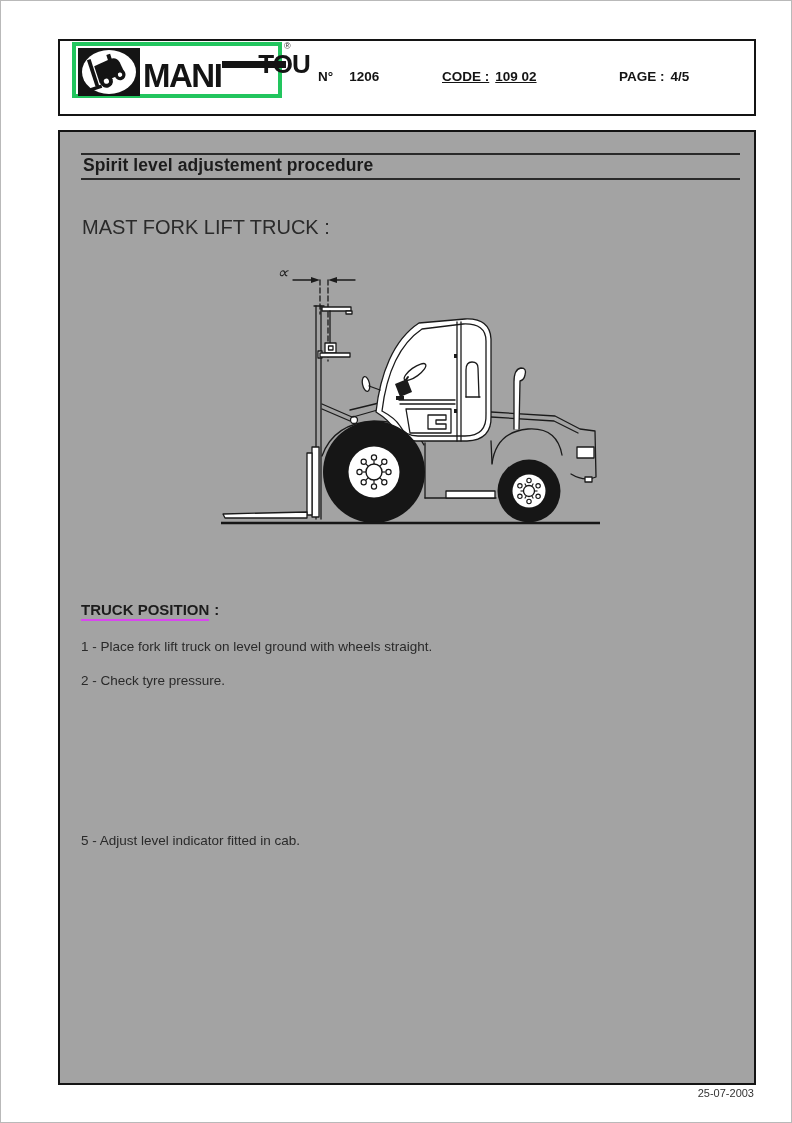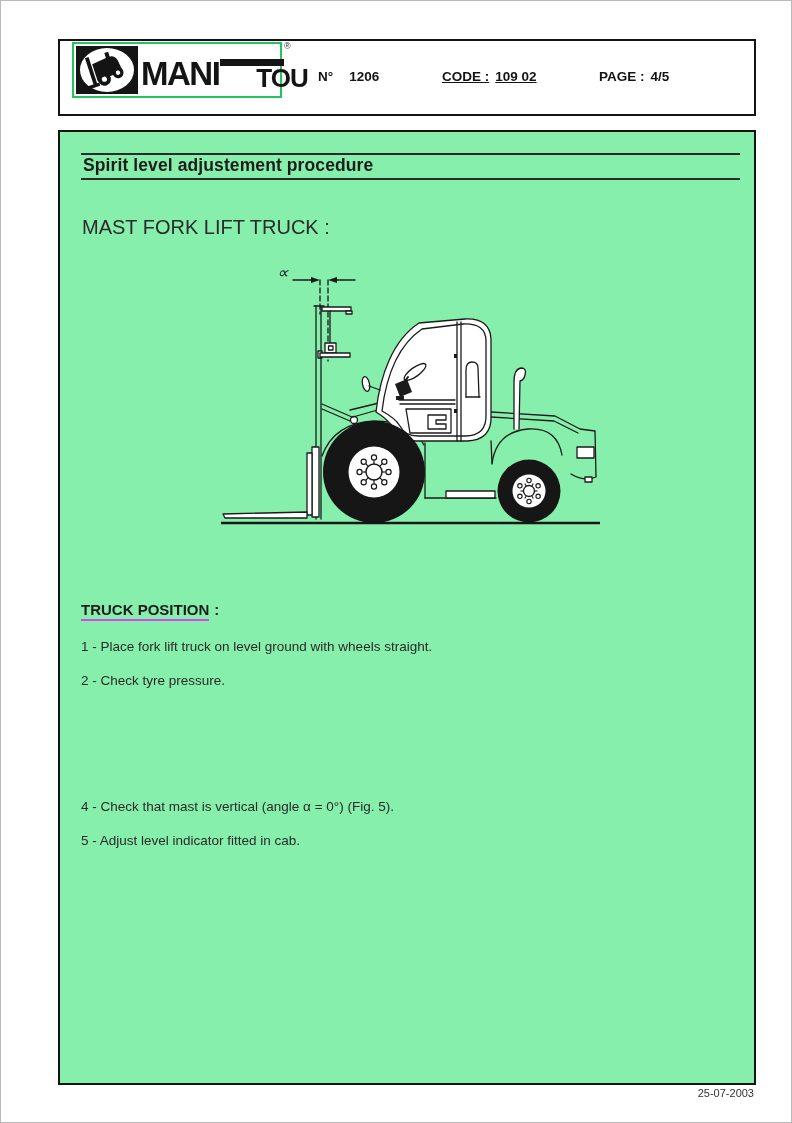--- a/index.html
+++ b/index.html
@@ -8,46 +8,46 @@
     background:#fff;border:1px solid #b9b9b9;box-sizing:border-box;
     font-family:"Liberation Sans",sans-serif;color:#222;overflow:hidden;
   }
   
   .header-box{
     position:absolute;left:57px;top:38px;width:698px;height:77px;
     border:2px solid #141414;box-sizing:border-box;background:#fff;
   }
   .logo-box{
     position:absolute;left:12px;top:1px;width:210px;height:56px;
-    border:2px solid #22c55e;box-sizing:border-box;background:#fff;
+    border:4px solid #22c55e;box-sizing:border-box;background:#fff;
   }
   .logo-mark{position:absolute;left:2px;top:2px;width:62px;height:48px;background:#141414;}
   .brand{
     position:absolute;left:67px;top:5px;height:42px;display:flex;align-items:flex-end;
     font-weight:800;color:#141414;white-space:nowrap;
   }
   .brand .mani{font-size:33px;line-height:34px;letter-spacing:-1.5px;}
   .tou-wrap{position:relative;height:34px;width:64px;margin-left:1px;}
   .tou-bar{position:absolute;left:0;top:2px;width:100%;height:7px;background:#141414;}
-  .tou{position:absolute;left:0;bottom:0;font-size:26px;line-height:26px;letter-spacing:-1px;font-weight:800;padding-left:36px;}
+  .tou{position:absolute;left:0;bottom:16px;font-size:26px;line-height:26px;letter-spacing:-1px;font-weight:800;padding-left:36px;}
   .reg{position:absolute;left:224px;top:0;font-size:9px;color:#333;}
   .tagline{
     position:absolute;left:12px;top:56px;width:210px;text-align:center;
     font-size:15px;font-weight:bold;color:#141414;letter-spacing:0.2px;
   }
   .hfield{position:absolute;top:28px;font-size:13.5px;font-weight:bold;color:#141414;white-space:nowrap;}
   .hfield .lbl{margin-right:6px;}
   .hf-num{left:258px;}
   .hf-num .lbl{margin-right:16px;}
   .hf-code{left:382px;text-decoration:underline;}
-  .hf-page{left:539px;}
+  .hf-page{left:559px;}
   
   .content-box{
     position:absolute;left:57px;top:129px;width:698px;height:955px;
-    border:2px solid #141414;box-sizing:border-box;background:#86efac;
+    border:2px solid #141414;box-sizing:border-box;background:#a3a3a3;
   }
   .rule{position:absolute;left:21px;width:659px;height:0;border-top:2px solid #2a2a2a;}
   .rule-top{top:21px;}
   .rule-bottom{top:46px;}
   .doc-title{
     position:absolute;left:23px;top:23px;font-size:17.5px;font-weight:bold;
     color:#1c1c1c;letter-spacing:0.1px;
   }
   .subtitle{position:absolute;left:22px;top:84px;font-size:20px;color:#2a2a2a;}
   .figure{position:absolute;left:143px;top:119px;width:410px;height:285px;}
@@ -238,18 +238,17 @@
         <path d="M18,272 H397" stroke="#161616" stroke-width="2.4"></path>
       </svg>
     </div>
 
     <div class="sec-heading s1-h">
       <span class="hd">TRUCK POSITION</span><span class="sfx">:</span>
     </div>
     <div class="item s1-i0">1 - Place fork lift truck on level ground with wheels straight.</div>
     <div class="item s1-i1">2 - Check tyre pressure.</div>
 
-    <div class="item s2-i0">4 - Check that mast is vertical (angle α = 0°) (Fig. 5).</div>
     <div class="item s2-i1">5 - Adjust level indicator fitted in cab.</div>
   </div>
 
   <div class="footer-date">25-07-2003</div>
 </div>
 
 </body></html>

